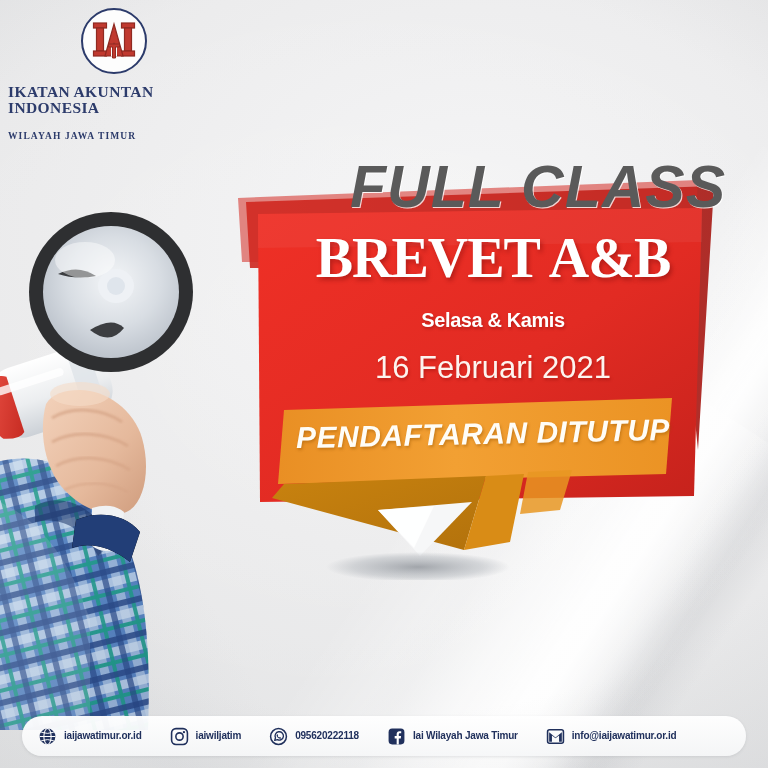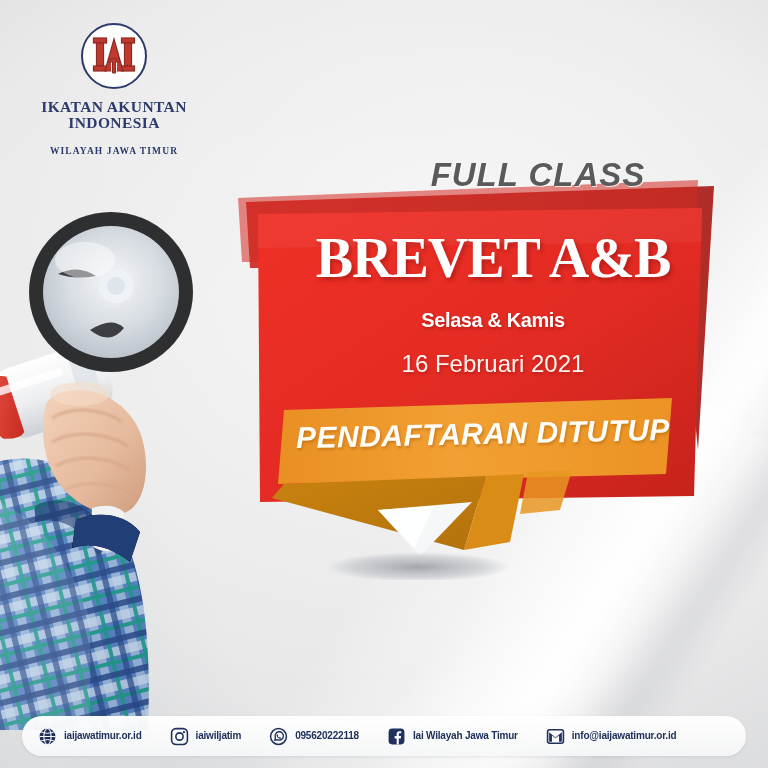--- a/index.html
+++ b/index.html
@@ -22,57 +22,57 @@
   .st1{width:210px;height:1000px;left:470px;top:120px;transform:rotate(33deg);}
   .st2{width:120px;height:1000px;left:650px;top:-60px;transform:rotate(33deg);}
   .st3{width:300px;height:1000px;left:250px;top:300px;transform:rotate(33deg);opacity:.75;}
   .sh1{width:150px;height:1000px;left:560px;top:90px;transform:rotate(33deg);}
   .sh2{width:90px;height:1000px;left:735px;top:-30px;transform:rotate(33deg);}
   .sh3{width:170px;height:900px;left:330px;top:330px;transform:rotate(33deg);opacity:.55;}
   .sh4{width:220px;height:900px;left:120px;top:420px;transform:rotate(-28deg);opacity:.4;}
   .bg-vig{position:absolute;inset:0;background:radial-gradient(110% 80% at 50% 45%,rgba(255,255,255,.25) 0%,rgba(255,255,255,0) 60%,rgba(170,172,176,.28) 100%);}
 
   
-  .logo-block{position:absolute;left:8px;top:23px;width:212px;text-align:center;}
+  .logo-block{position:absolute;left:8px;top:8px;width:212px;}
   .logo-mark{width:66px;height:66px;margin:0 auto;border-radius:50%;background:#fdfdfd;border:2.5px solid #2c3b6b;display:flex;align-items:center;justify-content:center;}
   .logo-mark svg{display:block;}
   .logo-name{margin-top:10px;color:#2c3b6b;font-family:"Liberation Serif","DejaVu Serif",serif;font-weight:bold;font-size:15.5px;letter-spacing:.4px;line-height:1;}
   .logo-sub{margin-top:17px;color:#2c3b6b;font-family:"Liberation Serif","DejaVu Serif",serif;font-weight:bold;font-size:9.5px;letter-spacing:1.1px;line-height:1;}
 
   
   .person{position:absolute;left:-20px;top:190px;width:300px;height:540px;}
   .person svg{position:absolute;left:0;top:0;}
 
   
   .banner-wrap{position:absolute;left:228px;top:150px;width:516px;height:430px;}
   .banner-wrap svg.shapes{position:absolute;left:0;top:0;}
 
   .full-class{
     position:absolute;left:100px;top:8px;width:420px;
-    text-align:center;color:#5a5a5a;font-size:33px;font-weight:bold;
+    text-align:center;color:#5a5a5a;font-size:59px;font-weight:bold;
     font-style:italic;letter-spacing:1px;line-height:1;
     text-shadow:1px 1px 0 rgba(255,255,255,.8);
     white-space:nowrap;
   }
   .brev-title{
     position:absolute;left:40px;top:80px;width:450px;text-align:center;
     color:#ffffff;font-size:56px;font-weight:bold;line-height:1;
     letter-spacing:-1px;white-space:nowrap;
     text-shadow:2px 3px 4px rgba(120,10,10,.45);
     font-family:Liberation Serif, serif;
   }
   .brev-day{
     position:absolute;left:40px;top:160px;width:450px;text-align:center;
     color:#ffffff;font-size:20px;font-weight:bold;line-height:1;
     letter-spacing:-.4px;white-space:nowrap;
     text-shadow:1px 2px 3px rgba(120,10,10,.4);
   }
   .brev-date{
     position:absolute;left:40px;top:202px;width:450px;text-align:center;
-    color:#fdf4ef;font-size:24px;font-weight:normal;line-height:1;
+    color:#fdf4ef;font-size:31px;font-weight:normal;line-height:1;
     letter-spacing:0;white-space:nowrap;
     text-shadow:1px 2px 3px rgba(120,10,10,.35);
   }
   .pendaftaran{
     position:absolute;left:40px;top:269px;width:430px;text-align:center;
     color:#fffdf7;font-size:30px;font-weight:bold;font-style:italic;
     line-height:1;letter-spacing:.5px;white-space:nowrap;
     transform:rotate(-1.25deg);
     text-shadow:1px 2px 3px rgba(150,85,0,.45);
   }

